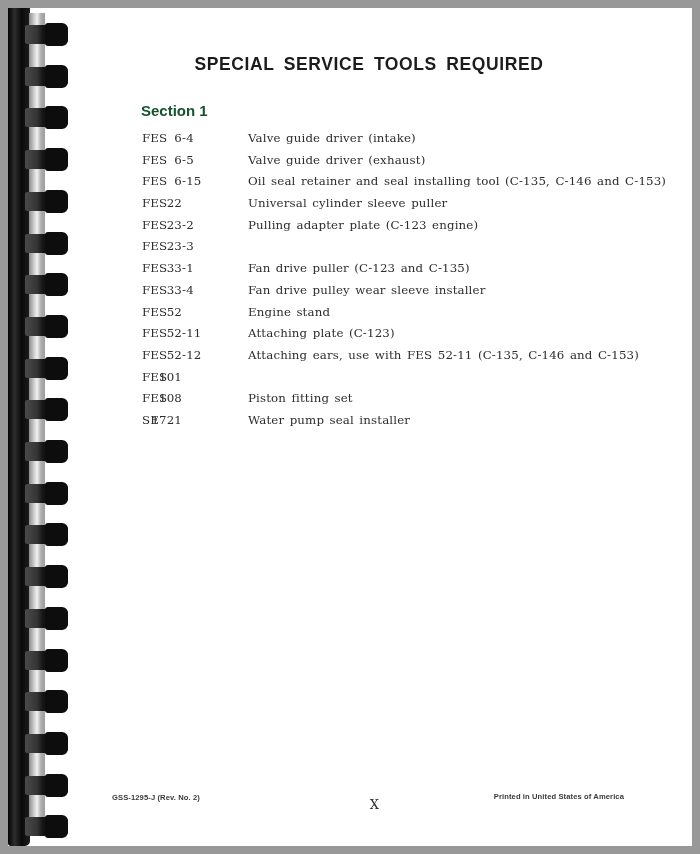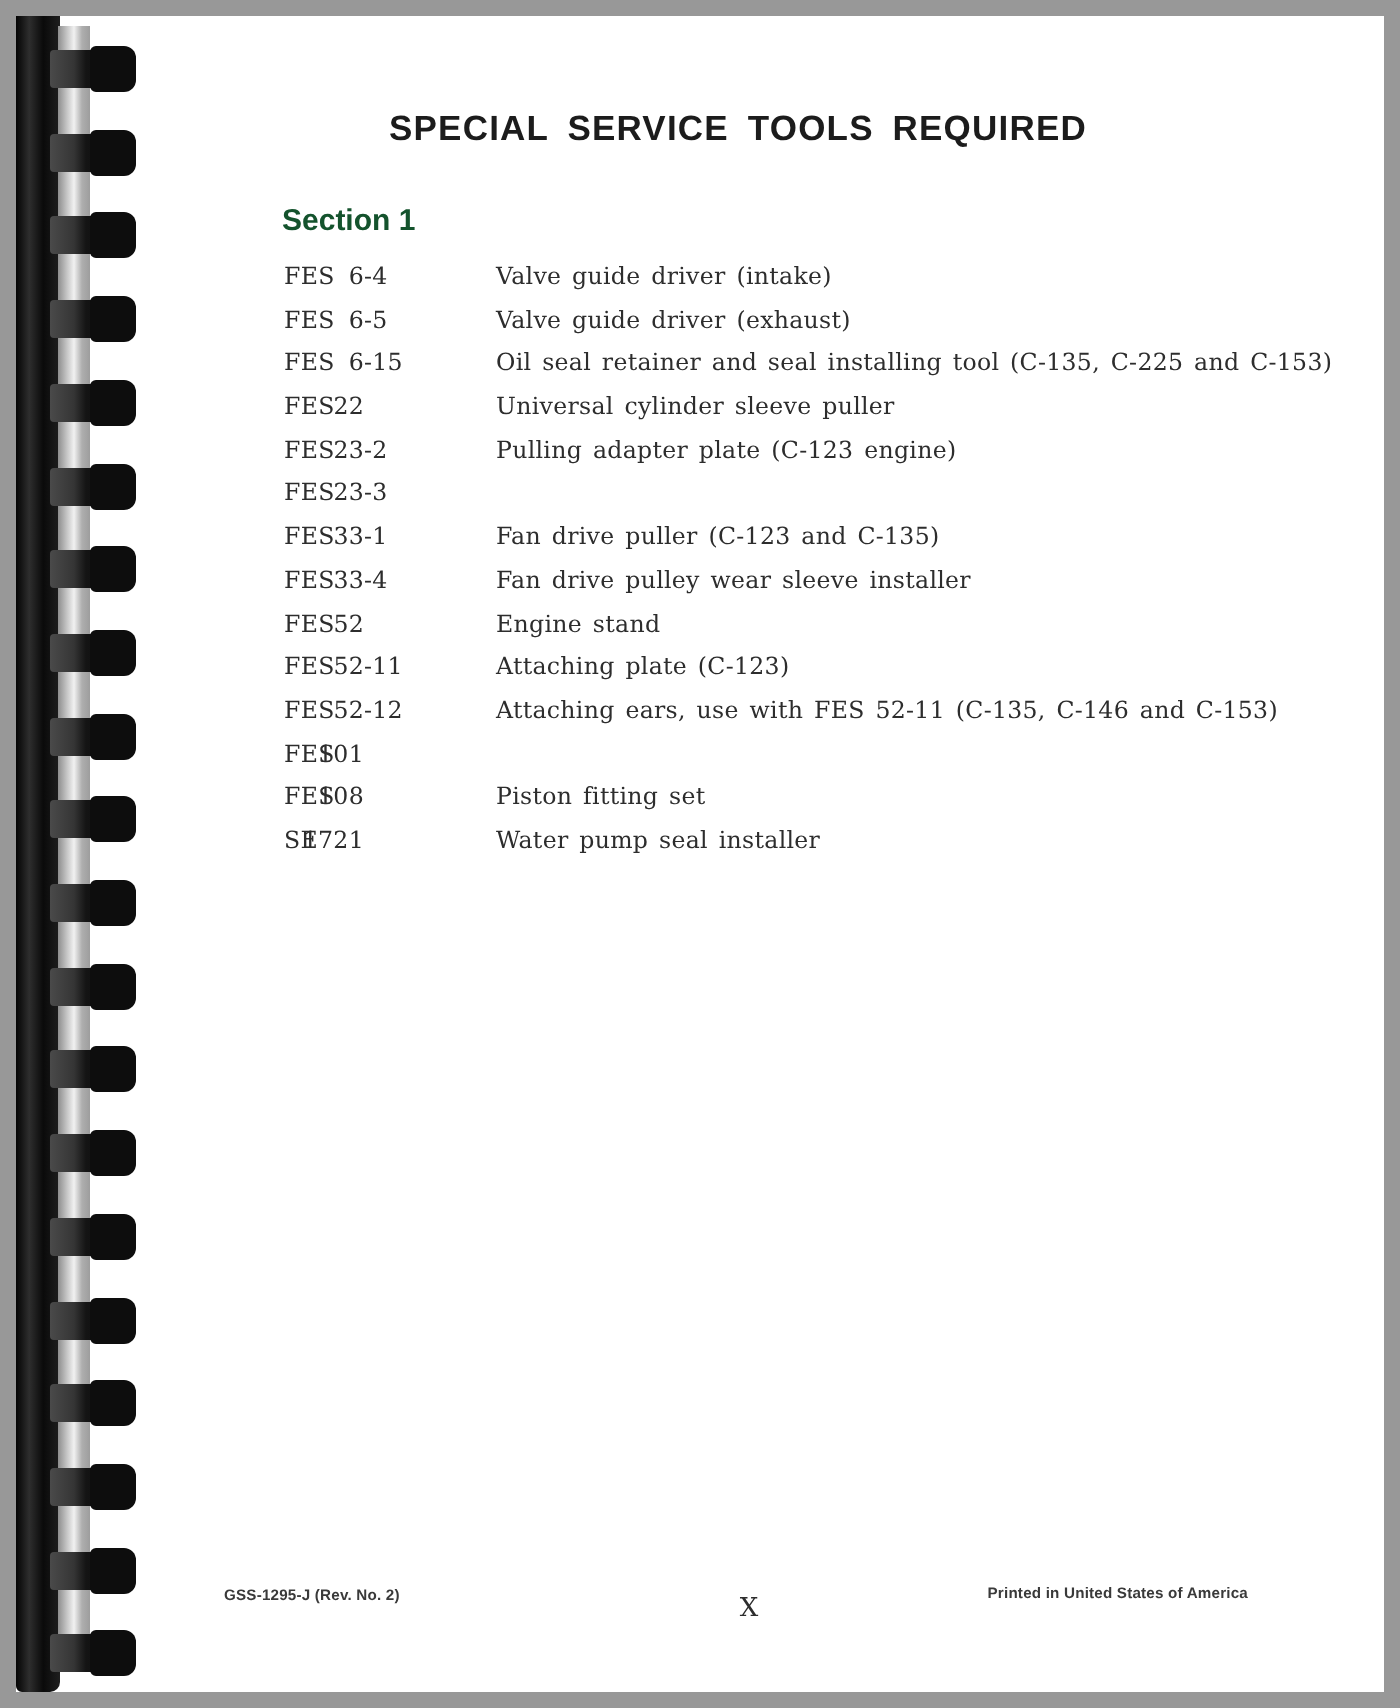--- a/index.html
+++ b/index.html
@@ -139,21 +139,21 @@
     <span class="tool-main">6</span>
     <span class="tool-prefix">FES</span>
     <span class="tool-suffix">-5</span>
     <span class="tool-desc">Valve guide driver (exhaust)</span>
   </div>
 
   <div class="tool-row">
     <span class="tool-main">6</span>
     <span class="tool-prefix">FES</span>
     <span class="tool-suffix">-15</span>
-    <span class="tool-desc">Oil seal retainer and seal installing tool (C-135, C-225 and C-153)</span>
+    <span class="tool-desc">Oil seal retainer and seal installing tool (C-135, C-146 and C-153)</span>
   </div>
 
   <div class="tool-row">
     <span class="tool-main">22</span>
     <span class="tool-prefix">FES</span>
     <span class="tool-suffix"></span>
     <span class="tool-desc">Universal cylinder sleeve puller</span>
   </div>
 
   <div class="tool-row">

